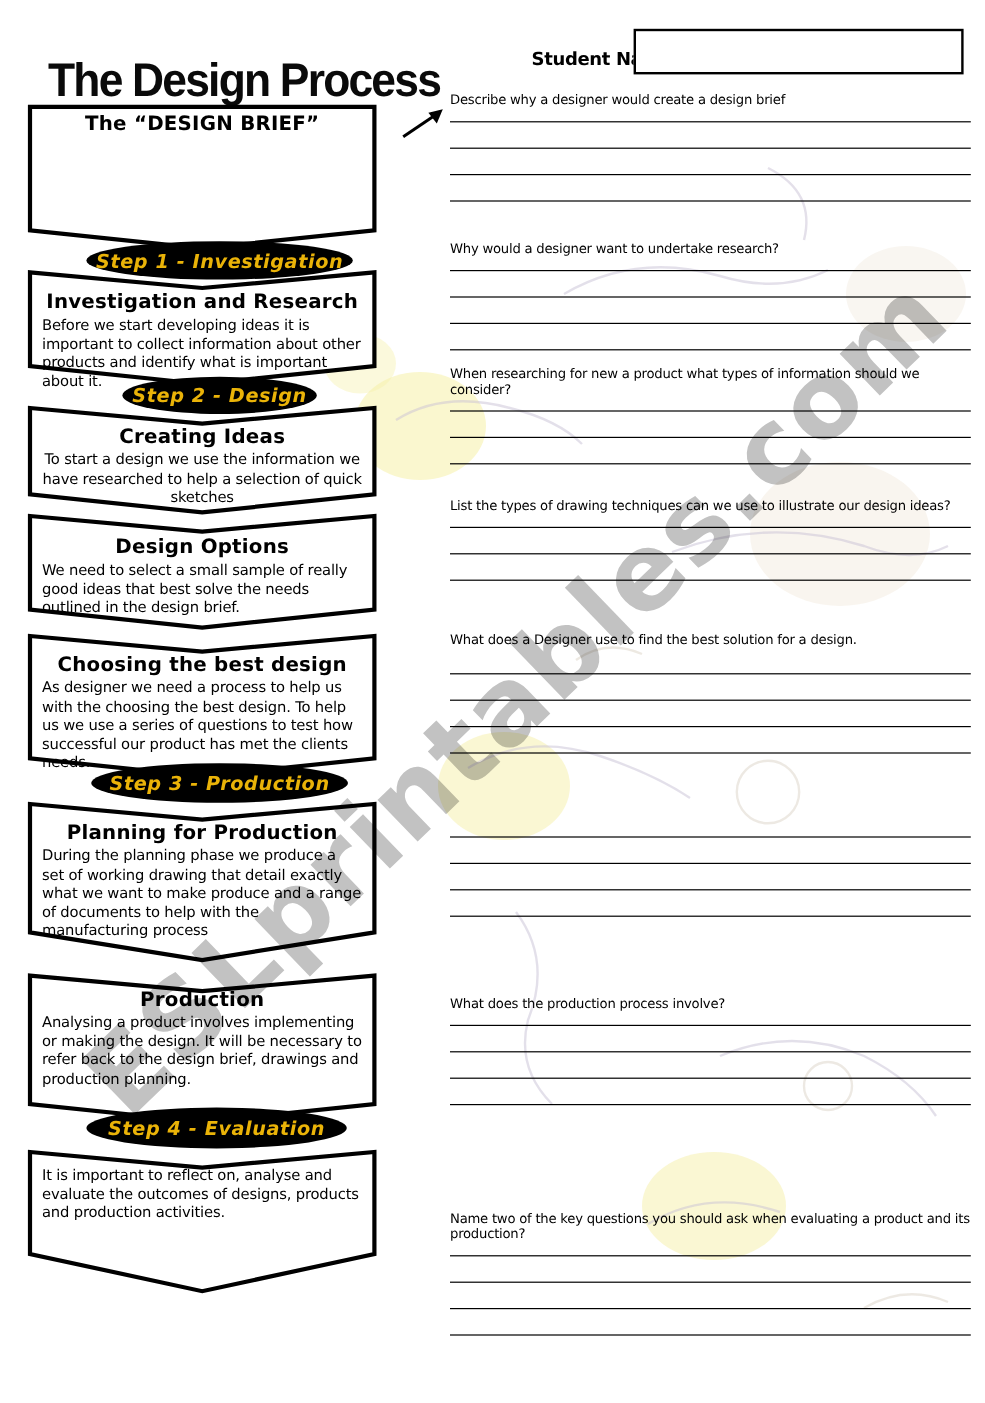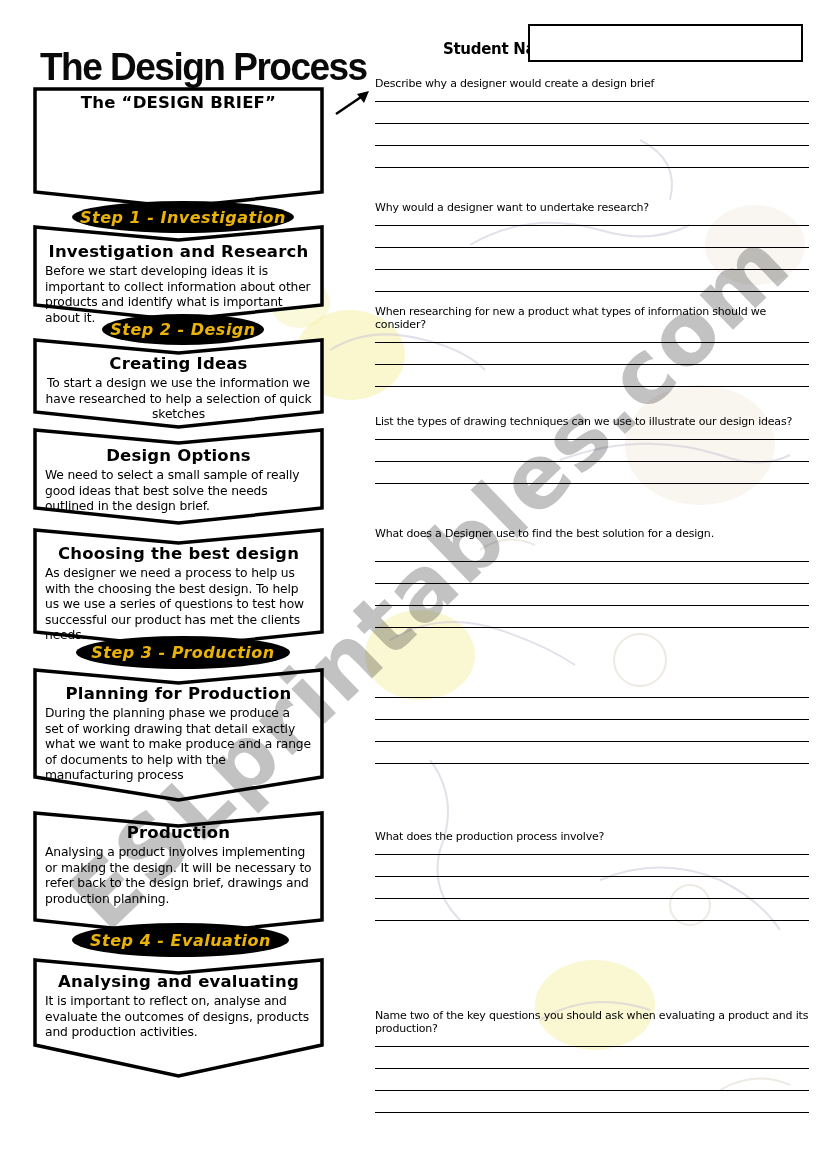--- a/index.html
+++ b/index.html
@@ -9,21 +9,21 @@
   }
   .bg-layer { position:absolute; left:0; top:0; z-index:0; }
   .page-title {
     position:absolute; left:40px; top:20px; z-index:2;
     font-family:"Liberation Sans", sans-serif; font-size:37px; font-weight:800;
     letter-spacing:-1.5px; transform:scaleY(1.06); transform-origin:left top; color:#0a0a0a;
   }
   .student-label { position:absolute; left:443px; top:40px; z-index:2; font-size:15px; font-weight:bold; letter-spacing:-0.3px; }
   .student-box { position:absolute; left:528px; top:24px; width:271px; height:34px; border:2px solid #000; background:#fff; z-index:2; }
 
-  .fbox { position:absolute; left:32px; width:293px; z-index:2; }
+  .fbox { position:absolute; left:22px; width:293px; z-index:2; }
   .fbox svg.shape { position:absolute; left:0; top:0; width:100%; height:100%; display:block; }
   .fbox-content { position:absolute; left:13px; right:13px; z-index:1; }
   .fbox-heading { text-align:center; font-weight:bold; font-size:16.5px; letter-spacing:0.2px; margin-bottom:3px; white-space:nowrap; }
   .fbox-body { font-size:12.3px; line-height:1.27; letter-spacing:-0.15px; }
   .fbox-body.centered { text-align:center; }
 
   .step-ellipse {
     position:absolute; z-index:3; background:#000; color:#eab308; border-radius:50%;
     display:flex; align-items:center; justify-content:center;
     font-weight:bold; font-style:italic; font-size:16px; letter-spacing:0.5px; white-space:nowrap;text-align:center;
@@ -147,21 +147,20 @@
     <div class="fbox-heading">Production</div>
     <div class="fbox-body">Analysing a product involves implementing or making the design. It will be necessary to refer back to the design brief, drawings and production planning.</div>
   </div>
 </div>
 
 <div class="fbox" style="top:957px;height:122px">
   <svg class="shape" viewBox="0 0 293 122">
     <polygon points="3,3 146.5,16 290,3 290,88 146.5,119 3,88" fill="#fff" stroke="#000" stroke-width="3.5"></polygon>
   </svg>
   <div class="fbox-content" style="top:15px">
-    <div class="fbox-heading">Analysing and evaluating</div>
     <div class="fbox-body">It is important to reflect on, analyse and evaluate the outcomes of designs, products and production activities.</div>
   </div>
 </div>
 
 <div class="step-ellipse" style="left:72px;top:201px;width:222px;height:32px">Step 1 - Investigation</div>
 <div class="step-ellipse" style="left:102px;top:314px;width:162px;height:31px">Step 2 - Design</div>
 <div class="step-ellipse" style="left:76px;top:636px;width:214px;height:33px">Step 3 - Production</div>
 <div class="step-ellipse" style="left:72px;top:923px;width:217px;height:34px">Step 4 - Evaluation</div>
 
 <div class="question" style="top:78px">

